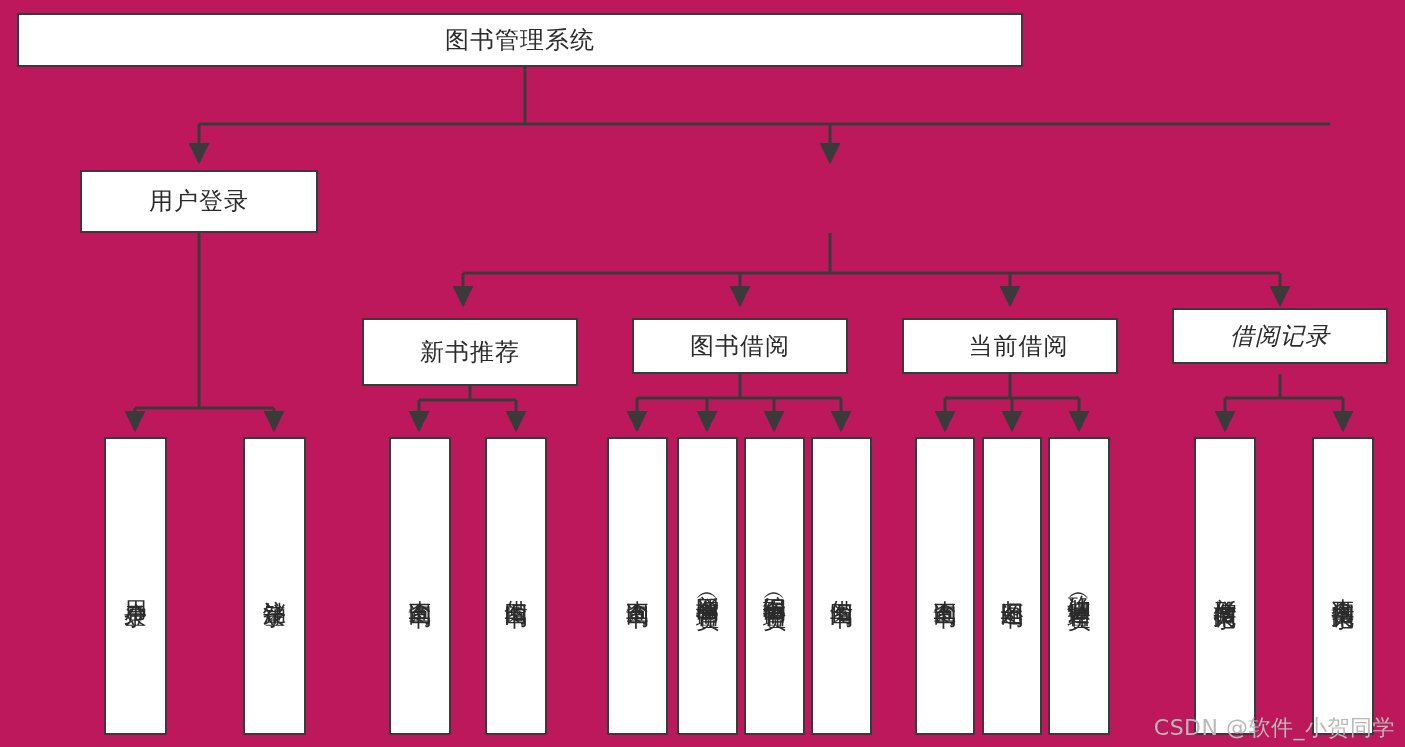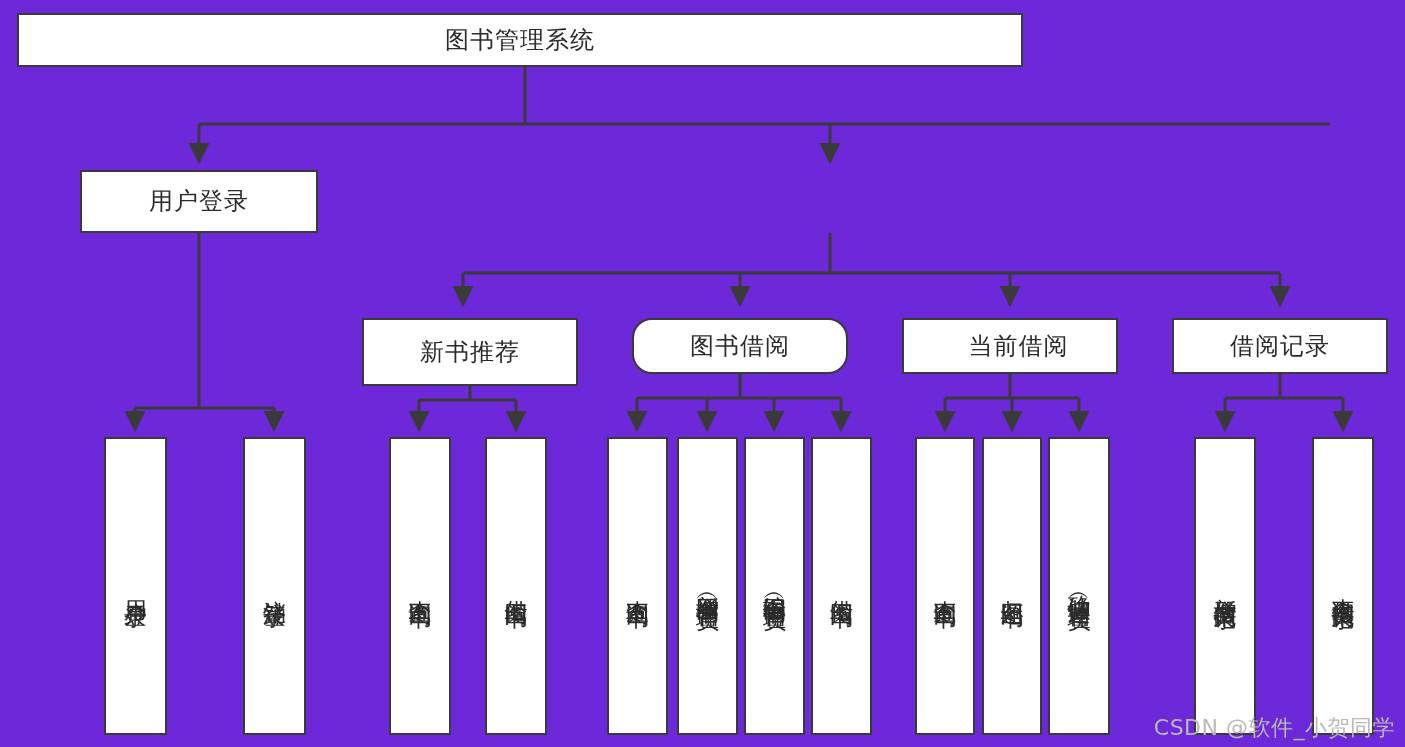--- a/index.html
+++ b/index.html
@@ -8,21 +8,21 @@
     padding: 0;
     background: #ffffff;
   }
   body {
     font-family: "DejaVu Sans", "Liberation Sans", sans-serif;
   }
   #diagram {
     position: relative;
     width: 1405px;
     height: 747px;
-    background: #6d28d9;
+    background: #be185d;
     overflow: hidden;
   }
   svg#connectors {
     position: absolute;
     left: 0;
     top: 0;
     width: 1405px;
     height: 747px;
     pointer-events: none;
   }
@@ -132,29 +132,29 @@
 
   <div class="node horiz" style="left:80px; top:170px; width:238px; height:63px;">
     <span class="label">用户登录</span>
   </div>
 
 
   <div class="node horiz" style="left:362px; top:318px; width:216px; height:68px;">
     <span class="label">新书推荐</span>
   </div>
 
-  <div class="node horiz" style="left:632px; top:318px; width:216px; height:56px;border-radius:20px;">
+  <div class="node horiz" style="left:632px; top:318px; width:216px; height:56px;">
     <span class="label">图书借阅</span>
   </div>
 
   <div class="node horiz" style="left:902px; top:318px; width:216px; height:56px;padding-left:17px;">
     <span class="label">当前借阅</span>
   </div>
 
-  <div class="node horiz" style="left:1172px; top:318px; width:216px; height:56px;">
+  <div class="node horiz" style="left:1172px; top:308px; width:216px; height:56px;font-style:italic;">
     <span class="label">借阅记录</span>
   </div>
 
   <div class="node vert" style="left:104px; top:437px; width:63px; height:298px;">
     <span class="label">用户登录</span>
   </div>
 
   <div class="node vert" style="left:243px; top:437px; width:63px; height:298px;">
     <span class="label">注销登录</span>
   </div>

